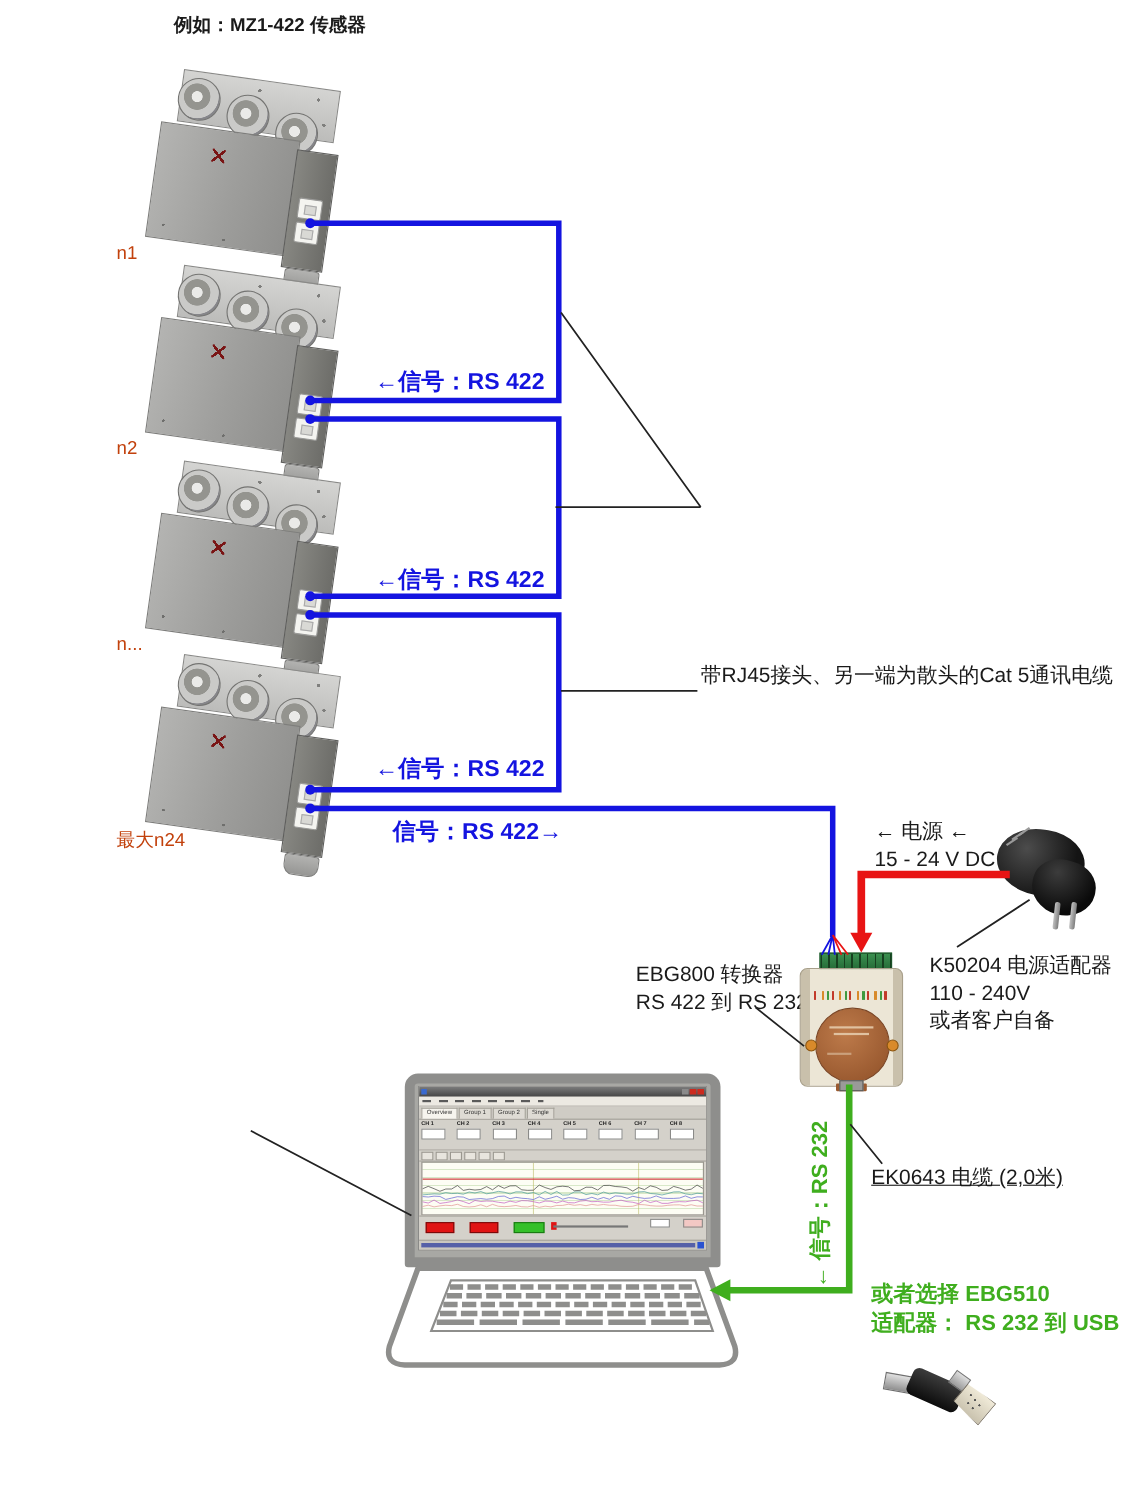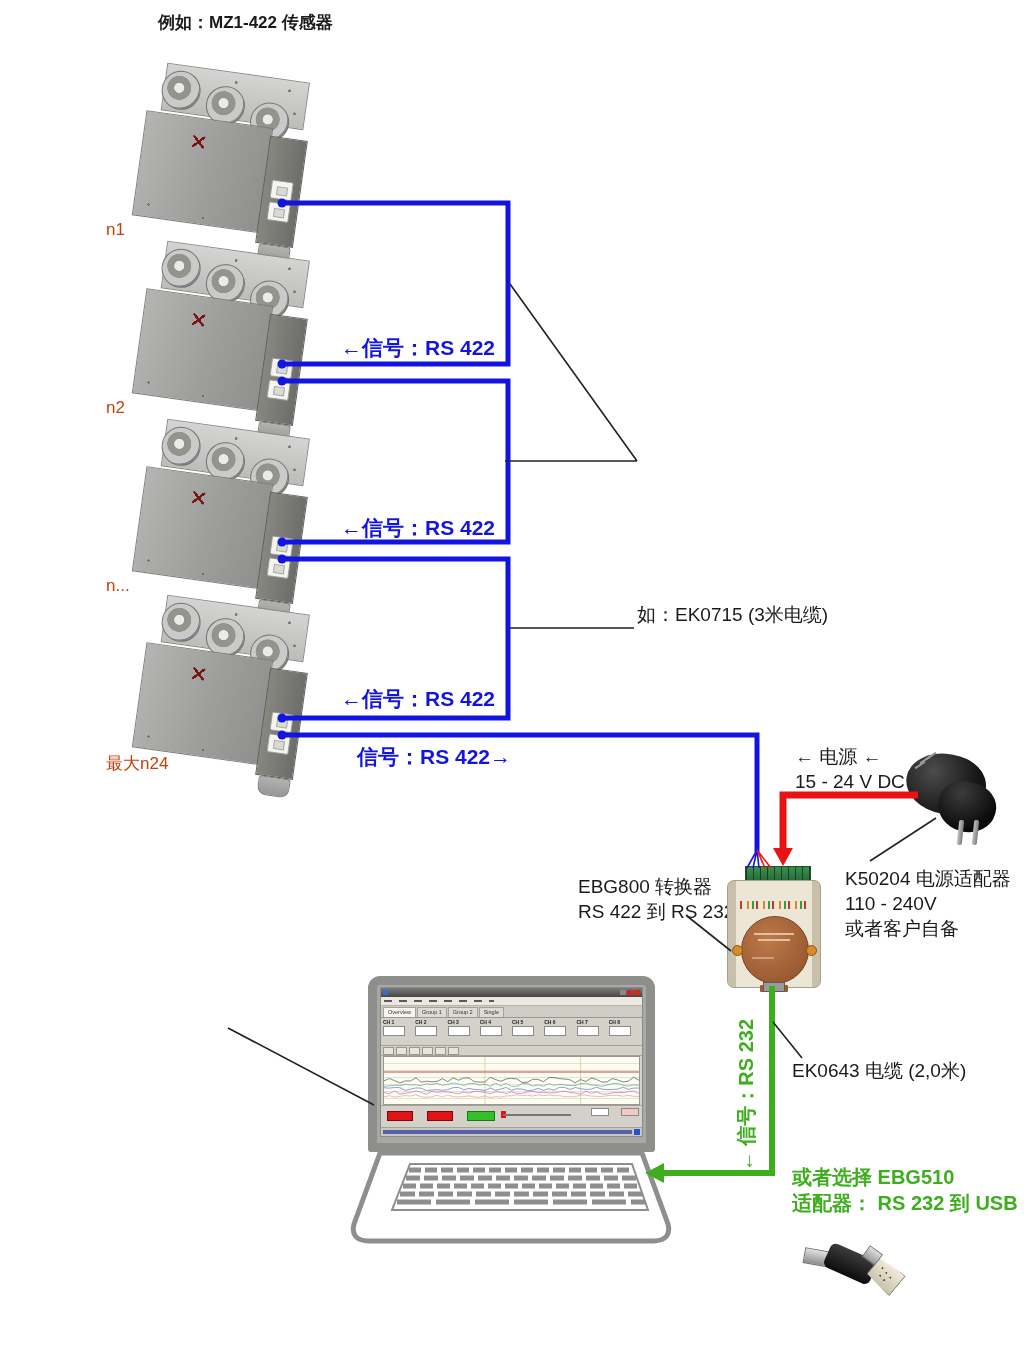--- a/index.html
+++ b/index.html
@@ -252,36 +252,36 @@
     <div class="s-label t-sensor">最大n24</div>
   </div>
 </div>
 
   <div class="txt t-blue" style="left:341px; top:334px;">←信号：RS 422</div>
   <div class="txt t-blue" style="left:341px; top:514px;">←信号：RS 422</div>
   <div class="txt t-blue" style="left:341px; top:685px;">←信号：RS 422</div>
   <div class="txt t-blue" style="left:357px; top:743px;">信号：RS 422→</div>
 
   <div class="txt t-black" style="left:637px; top:602px;">
-    <div>如：EK0715 (3米电缆)</div>
+    <div>带RJ45接头、另一端为散头的Cat 5通讯电缆</div>
   </div>
   <div class="txt t-black" style="left:795px; top:744px;">
     <div>← 电源 ←</div>
     <div>15 - 24 V DC</div>
   </div>
   <div class="txt t-black" style="left:578px; top:874px;">
     <div>EBG800 转换器</div>
     <div>RS 422 到 RS 232</div>
   </div>
   <div class="txt t-black" style="left:845px; top:866px;">
     <div>K50204 电源适配器</div>
     <div>110 - 240V</div>
     <div>或者客户自备</div>
   </div>
-  <div class="txt t-black" style="left:792px; top:1058px;">EK0643 电缆 (2,0米)</div>
+  <div class="txt t-black" style="left:792px; top:1058px;text-decoration:underline;">EK0643 电缆 (2,0米)</div>
 
   <div class="vlabel txt t-green">← 信号：RS 232</div>
   <div class="txt t-green" style="left:792px; top:1164px;">
     <div>或者选择 EBG510</div>
     <div>适配器： RS 232 到 USB</div>
   </div>
 
   <div id="ebg800">
     <div class="cv-term"></div>
     <div class="cv-case">

